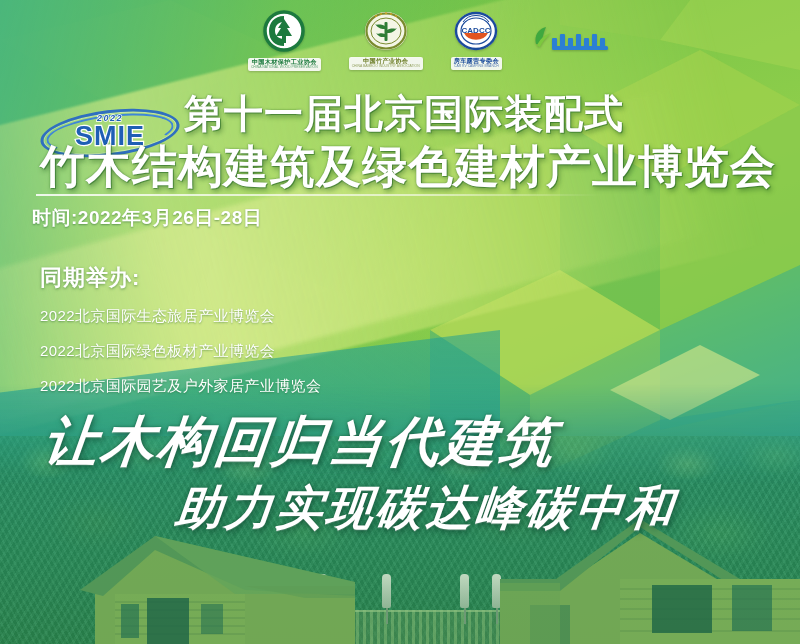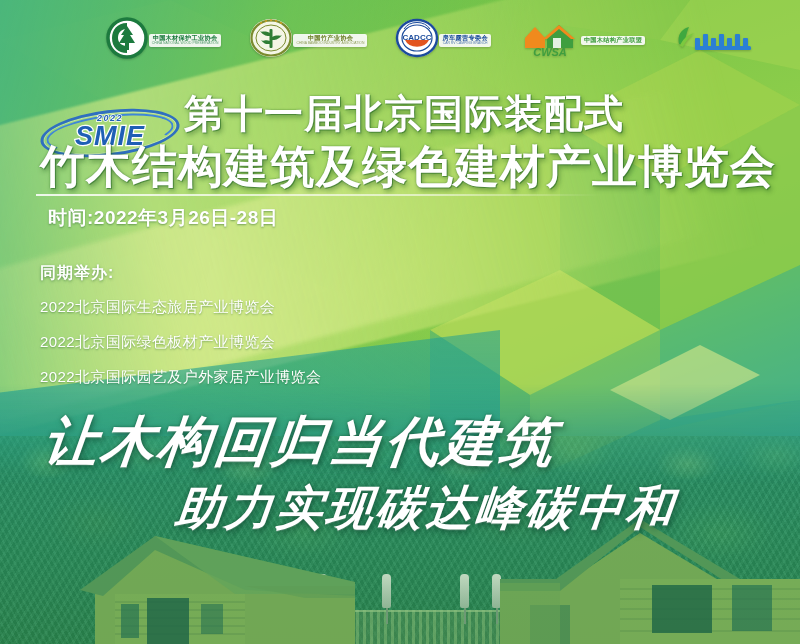--- a/index.html
+++ b/index.html
@@ -54,21 +54,21 @@
 
   
   .logo-strip {
     position:absolute; left:0; top:0; width:800px; height:80px;
     display:flex; align-items:center; justify-content:center; gap:28px;
     padding-left:70px;
     z-index:6;
   }
   .assoc-logo {
     position:relative;
-    display:flex; flex-direction:row; align-items:center; justify-content:center;
+    display:flex; flex-direction:column; align-items:center; justify-content:center;
     filter:drop-shadow(0 1px 1px rgba(0,0,0,.22));
   }
   .assoc-mark { position:relative; display:block; }
   .assoc-cap {
     font-size:6.2px; font-weight:bold; letter-spacing:.3px;
     line-height:1.05; white-space:nowrap; text-align:center;
     padding:1px 3px; border-radius:2px;
     background:rgba(255,255,255,.9);
     margin-top:1px;
   }
@@ -88,21 +88,21 @@
   .smie .ring2 {
     position:absolute; left:6px; top:5px; right:6px; bottom:5px;
     border-radius:50%/50%;
     border:2px solid #3f86d8;
     border-bottom-color:transparent;
     transform:rotate(-7deg);
   }
   .smie .word {
     position:absolute; left:0; right:0; top:13px;
     text-align:center;
-    font-size:27px; font-weight:bold; font-style:italic;
+    font-size:27px; font-weight:bold; 
     letter-spacing:1px; line-height:1;
     color:#1f5fb5;
     -webkit-text-stroke:2.4px #ffffff;
     paint-order:stroke fill;
     font-family:"Liberation Sans",sans-serif;
   }
   .smie .year {
     position:absolute; left:0; right:0; top:3px;
     text-align:center;
     font-size:9px; font-weight:bold; font-style:italic; letter-spacing:1.5px;
@@ -127,34 +127,34 @@
   .title-1 { position:absolute; left:184px; top:2px; font-size:39px; }
   .title-2 { position:absolute; left:40px;  top:52px; font-size:45px; }
 
   .divider {
     position:absolute; left:36px; top:194px; width:565px; height:2px;
     background:linear-gradient(90deg,rgba(255,255,255,.85), rgba(255,255,255,.55) 70%, rgba(255,255,255,0));
     z-index:7;
   }
 
   .meta-row {
-    position:absolute; left:48px; top:205px; width:720px;
+    position:absolute; left:32px; top:205px; width:720px;
     display:flex; align-items:baseline; gap:40px;
     z-index:7;
   }
   .meta-item {
     color:#ffffff; font-size:19px; font-weight:bold; letter-spacing:.5px;
     white-space:nowrap;
     text-shadow:0 1px 2px rgba(30,90,40,.5);
   }
 
   
   .concurrent { position:absolute; left:40px; top:263px; z-index:7; }
   .concurrent-heading {
-    color:#ffffff; font-size:16px; font-weight:bold; letter-spacing:1px;
+    color:#ffffff; font-size:22px; font-weight:bold; letter-spacing:1px;
     text-shadow:0 1px 3px rgba(30,90,40,.55);
     margin-bottom:14px;
   }
   .concurrent-item {
     color:#ffffff; font-size:15px; letter-spacing:.4px;
     margin-bottom:16px; white-space:nowrap;
     text-shadow:0 1px 2px rgba(30,90,40,.5);
   }
 
   
@@ -398,34 +398,20 @@
           <text x="22" y="23" font-family="Liberation Sans, sans-serif" font-size="8" font-weight="bold" fill="#1b4b9c" text-anchor="middle">CADCC</text>
           <path d="M9 12 A15 13 0 0 1 35 12" fill="none" stroke="#1b4b9c" stroke-width="1"></path>
         </svg>
       </span>
       <span class="assoc-cap" style="color:#1b4b9c;">
         <span>房车露营专委会</span>
         <span class="sub">CAR RV CAMPING BRANCH</span>
       </span>
     </div>
 
-    <div class="assoc-logo">
-      <span class="assoc-mark">
-        <svg width="62" height="40" viewBox="0 0 62 40">
-          <path d="M6 20 L16 9 L26 20 L26 30 L6 30 Z" fill="#f08a1d"></path>
-          <path d="M28 20 L40 7 L54 20 L54 30 L28 30 Z" fill="#3f9e3f"></path>
-          <polygon points="40 7 56 21 52 21 40 11 28 21 24 21" fill="#f08a1d"></polygon>
-          <rect x="34" y="20" width="8" height="10" fill="#ffffff" opacity=".85"></rect>
-          <text x="31" y="38" font-family="Liberation Sans, sans-serif" font-size="11" font-weight="bold" fill="#3f9e3f" text-anchor="middle" font-style="italic">CWSA</text>
-        </svg>
-      </span>
-      <span class="assoc-cap" style="color:#3f9e3f;">
-        <span>中国木结构产业联盟</span>
-      </span>
-    </div>
 
     <div class="assoc-logo">
       <span class="assoc-mark">
         <svg width="92" height="32" viewBox="0 0 92 32">
           <path d="M6 22 C4 14 8 7 16 5 C13 11 13 17 10 22 Z" fill="#3fa83f"></path>
           <path d="M7 24 C9 18 14 13 21 11 C16 16 12 20 10 25 Z" fill="#7cc93f"></path>
           <g fill="#2b7fd4">
             <rect x="22" y="16" width="5" height="10" rx="1"></rect>
             <rect x="30" y="12" width="5" height="14" rx="1"></rect>
             <rect x="38" y="16" width="5" height="10" rx="1"></rect>

